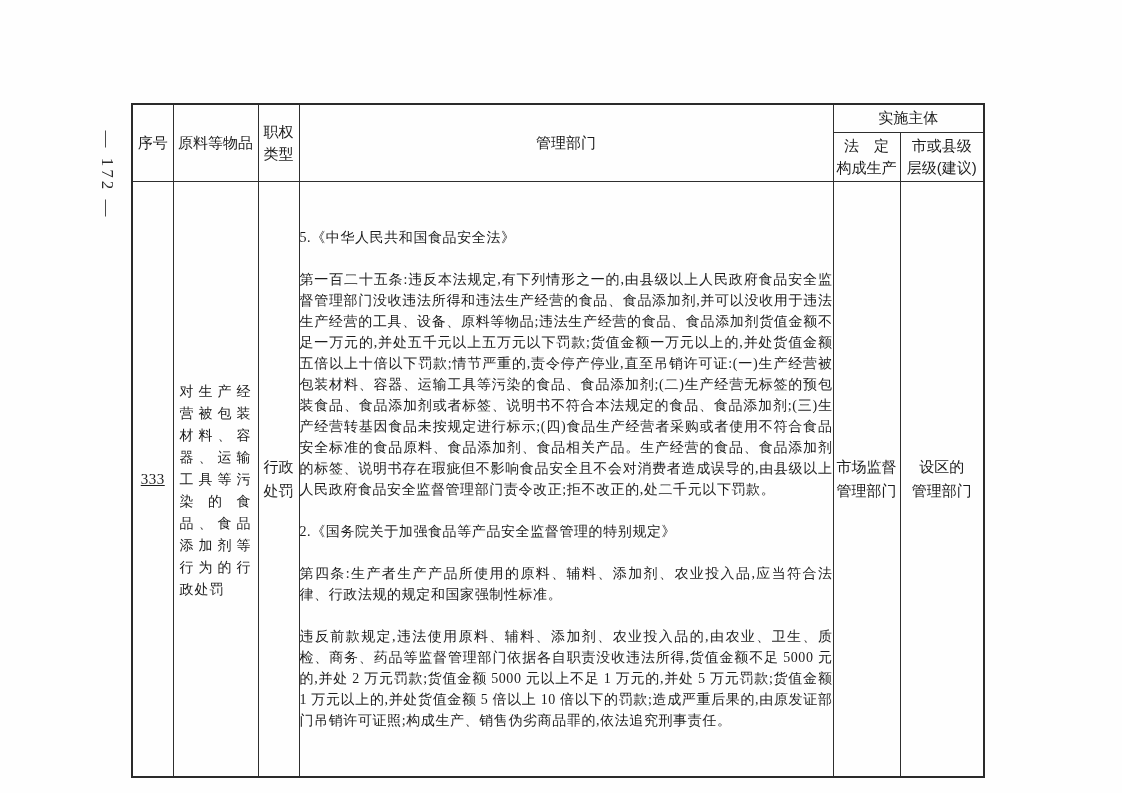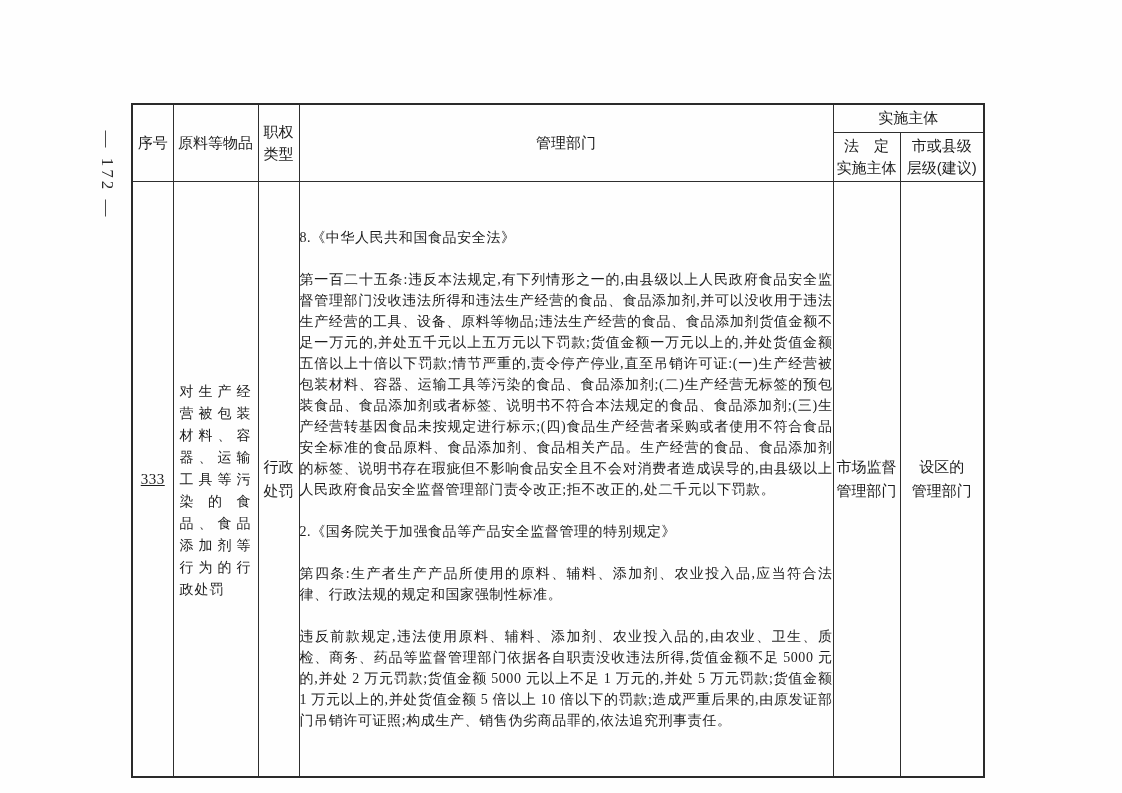--- a/index.html
+++ b/index.html
@@ -107,34 +107,34 @@
       <tr class="hrow1">
         <th class="hdr" rowspan="2">序号</th>
         <th class="hdr" rowspan="2">原料等物品</th>
         <th class="hdr" rowspan="2">职权
 类型</th>
         <th class="hdr" rowspan="2">管理部门</th>
         <th class="hdr" colspan="2">实施主体</th>
       </tr>
       <tr class="hrow2">
         <th class="hdr">法　定
-实施主体</th>
+构成生产</th>
         <th class="hdr">市或县级
 层级(建议)</th>
       </tr>
       <tr class="body-row">
         <td class="cell cell-seq">333</td>
         <td class="cell cell-item">
           <span class="item-text">对生产经营被包装材料、容器、运输工具等污染的食品、食品添加剂等行为的行政处罚</span>
         </td>
         <td class="cell">行政
 处罚</td>
         <td class="cell cell-basis">
           <div class="basis-wrap">
-            <p>8.《中华人民共和国食品安全法》</p>
+            <p>5.《中华人民共和国食品安全法》</p>
             <p>第一百二十五条:违反本法规定,有下列情形之一的,由县级以上人民政府食品安全监督管理部门没收违法所得和违法生产经营的食品、食品添加剂,并可以没收用于违法生产经营的工具、设备、原料等物品;违法生产经营的食品、食品添加剂货值金额不足一万元的,并处五千元以上五万元以下罚款;货值金额一万元以上的,并处货值金额五倍以上十倍以下罚款;情节严重的,责令停产停业,直至吊销许可证:(一)生产经营被包装材料、容器、运输工具等污染的食品、食品添加剂;(二)生产经营无标签的预包装食品、食品添加剂或者标签、说明书不符合本法规定的食品、食品添加剂;(三)生产经营转基因食品未按规定进行标示;(四)食品生产经营者采购或者使用不符合食品安全标准的食品原料、食品添加剂、食品相关产品。生产经营的食品、食品添加剂的标签、说明书存在瑕疵但不影响食品安全且不会对消费者造成误导的,由县级以上人民政府食品安全监督管理部门责令改正;拒不改正的,处二千元以下罚款。</p>
             <p>2.《国务院关于加强食品等产品安全监督管理的特别规定》</p>
             <p>第四条:生产者生产产品所使用的原料、辅料、添加剂、农业投入品,应当符合法律、行政法规的规定和国家强制性标准。</p>
             <p>违反前款规定,违法使用原料、辅料、添加剂、农业投入品的,由农业、卫生、质检、商务、药品等监督管理部门依据各自职责没收违法所得,货值金额不足 5000 元的,并处 2 万元罚款;货值金额 5000 元以上不足 1 万元的,并处 5 万元罚款;货值金额 1 万元以上的,并处货值金额 5 倍以上 10 倍以下的罚款;造成严重后果的,由原发证部门吊销许可证照;构成生产、销售伪劣商品罪的,依法追究刑事责任。</p>
           </div>
         </td>
         <td class="cell">市场监督
 管理部门</td>
         <td class="cell">设区的
 管理部门</td>

